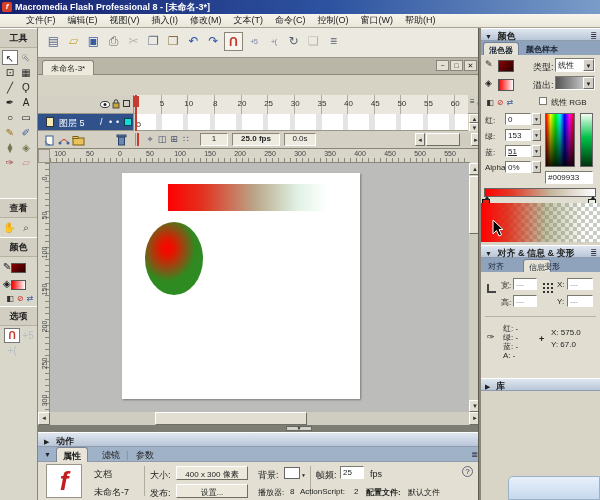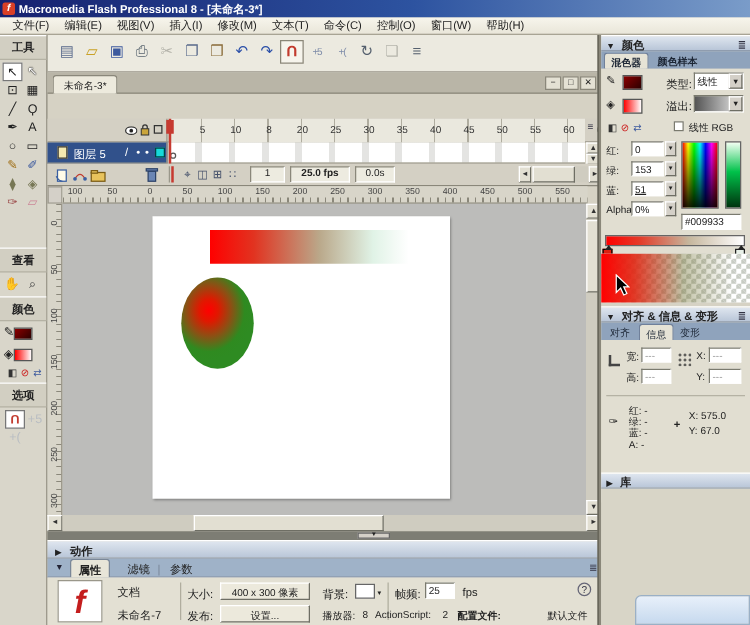--- a/index.html
+++ b/index.html
@@ -4,21 +4,21 @@
 <style>
   * { margin:0; padding:0; box-sizing:border-box; }
   html,body { width:600px; height:500px; overflow:hidden; }
   body { font-family:"Liberation Sans","DejaVu Sans",sans-serif; font-size:9px; color:#222; background:#D6D2C4; }
   .abs { position:absolute; }
   #app { position:relative; width:600px; height:500px; background:#D6D2C4; overflow:hidden; }
 
   
   #titlebar { left:0; top:0; width:600px; height:14px; background:linear-gradient(90deg,#16216f,#2d53a0 55%,#7a9cc9); color:#fff; font-weight:bold; font-size:9px; line-height:14px; white-space:nowrap; }
   #appicon { display:inline-block; width:10px; height:10px; background:#d93f26; color:#fff; font-size:8px; line-height:10px; text-align:center; margin:0 3px 0 2px; vertical-align:1px; border-radius:2px; font-style:italic;}
-  #menubar { left:0; top:14px; width:600px; height:14px; background:linear-gradient(#f7f5ec,#e9e6d9); border-bottom:1px solid #a8a494; line-height:13px; padding-left:4px; }
+  #menubar { left:0; top:14px; width:600px; height:14px; background:linear-gradient(#f7f5ec,#e9e6d9); border-bottom:1px solid #a8a494; line-height:13px; padding-left:20px; }
   .mitem { display:inline-block; padding:0 6px; font-size:9px; }
 
   
   #maintoolbar { left:38px; top:28px; width:443px; height:30px; background:#ECEAE0; border-bottom:1px solid #9a978a; padding:4px 0 0 6px; }
   .tbtn { display:inline-block; width:19px; height:19px; text-align:center; line-height:19px; font-size:12px; margin-right:1px; vertical-align:top;}
   .tbtn.pressed { background:#f6f4ec; border:1px solid #8a8778; }
   .tbtn.dis { opacity:.55; }
   .tbtn.rot { transform:rotate(180deg); font-weight:bold; }
   .tbtn.small2 { font-size:8px; letter-spacing:-1px; }
 
@@ -321,21 +321,21 @@
     <span class="plabel" style="left:278px;top:7px;">帧频:</span>
     <span class="fld" style="left:302px;top:4px;width:24px;height:13px;">25</span>
     <span class="plabel" style="left:332px;top:7px;">fps</span>
     <span class="plabel" style="left:112px;top:25px;">发布:</span>
     <span class="pbtn" style="left:138px;top:22px;width:72px;height:14px;padding-top:2px;">设置...</span>
     <span class="plabel" style="left:220px;top:25px;font-size:8px;">播放器:</span>
     <span class="plabel" style="left:252px;top:25px;font-size:8px;">8</span>
     <span class="plabel" style="left:262px;top:25px;font-size:8px;">ActionScript:</span>
     <span class="plabel" style="left:316px;top:25px;font-size:8px;">2</span>
     <span class="plabel" style="left:328px;top:25px;font-size:8px;font-weight:bold;">配置文件:</span>
-    <span class="plabel" style="left:370px;top:25px;font-size:8px;margin-left:30px;">默认文件</span>
+    <span class="plabel" style="left:370px;top:25px;font-size:8px;">默认文件</span>
     <span class="abs" style="left:424px;top:4px;width:11px;height:11px;border:1px solid #667;border-radius:50%;text-align:center;font-size:8px;line-height:10px;color:#334;">?</span>
   </div>
 
   <div id="dockdivider" class="abs"></div>
   <div id="rightdock" class="abs">
 
     <div class="dockhdr phdr" style="top:0;">
       <span style="font-size:7px;">▼</span>
       <span style="margin-left:3px;">颜色</span>
       <span class="pmenu">≣</span>
@@ -386,21 +386,21 @@
         </svg>
     </div>
 
     <div class="dockhdr phdr" style="top:217px;">
       <span style="font-size:7px;">▼</span>
       <span style="margin-left:3px;">对齐 &amp; 信息 &amp; 变形</span>
       <span class="pmenu">≣</span>
     </div>
     <div class="dtabs" style="top:230px;">
       <span class="dtab" style="left:2px;">对齐</span>
-      <span class="dtab act" style="left:30px;">信息</span>
+      <span class="dtab act" style="left:42px;">信息</span>
       <span class="dtab" style="left:58px;">变形</span>
     </div>
     <div class="abs" style="left:0;top:244px;width:119px;height:130px;background:#E1DED1;">
       <span class="abs" style="left:6px;top:12px;width:9px;height:9px;border-left:2px solid #444;border-bottom:2px solid #444;"></span>
       <span class="plabel" style="left:20px;top:8px;font-size:8px;">宽:</span>
       <span class="fld" style="left:32px;top:6px;width:24px;height:12px;color:#999;">---</span>
       <span class="plabel" style="left:20px;top:25px;font-size:8px;">高:</span>
       <span class="fld" style="left:32px;top:23px;width:24px;height:12px;color:#999;">---</span>
       <span id="regdots" class="abs" style="left:61px;top:10px;width:11px;height:11px;"></span>
       <span class="plabel" style="left:76px;top:8px;font-size:8px;">X:</span>

